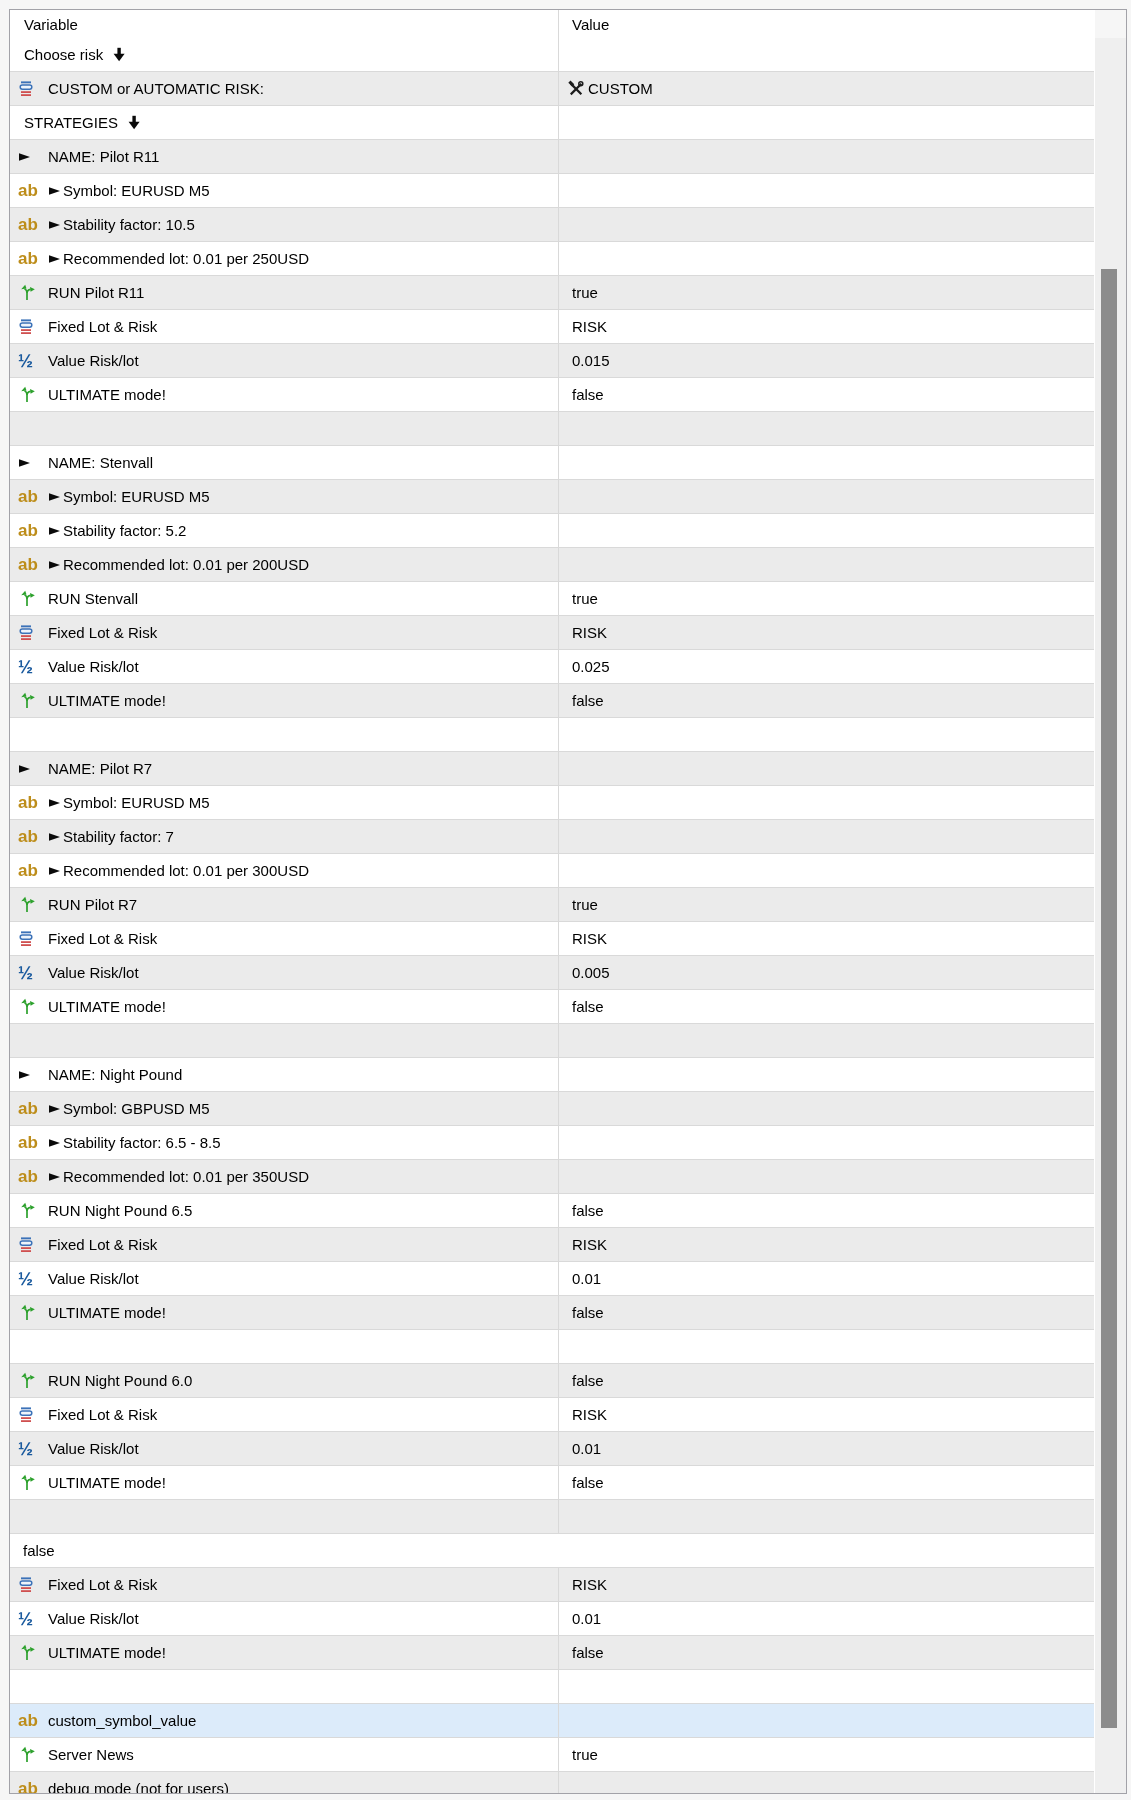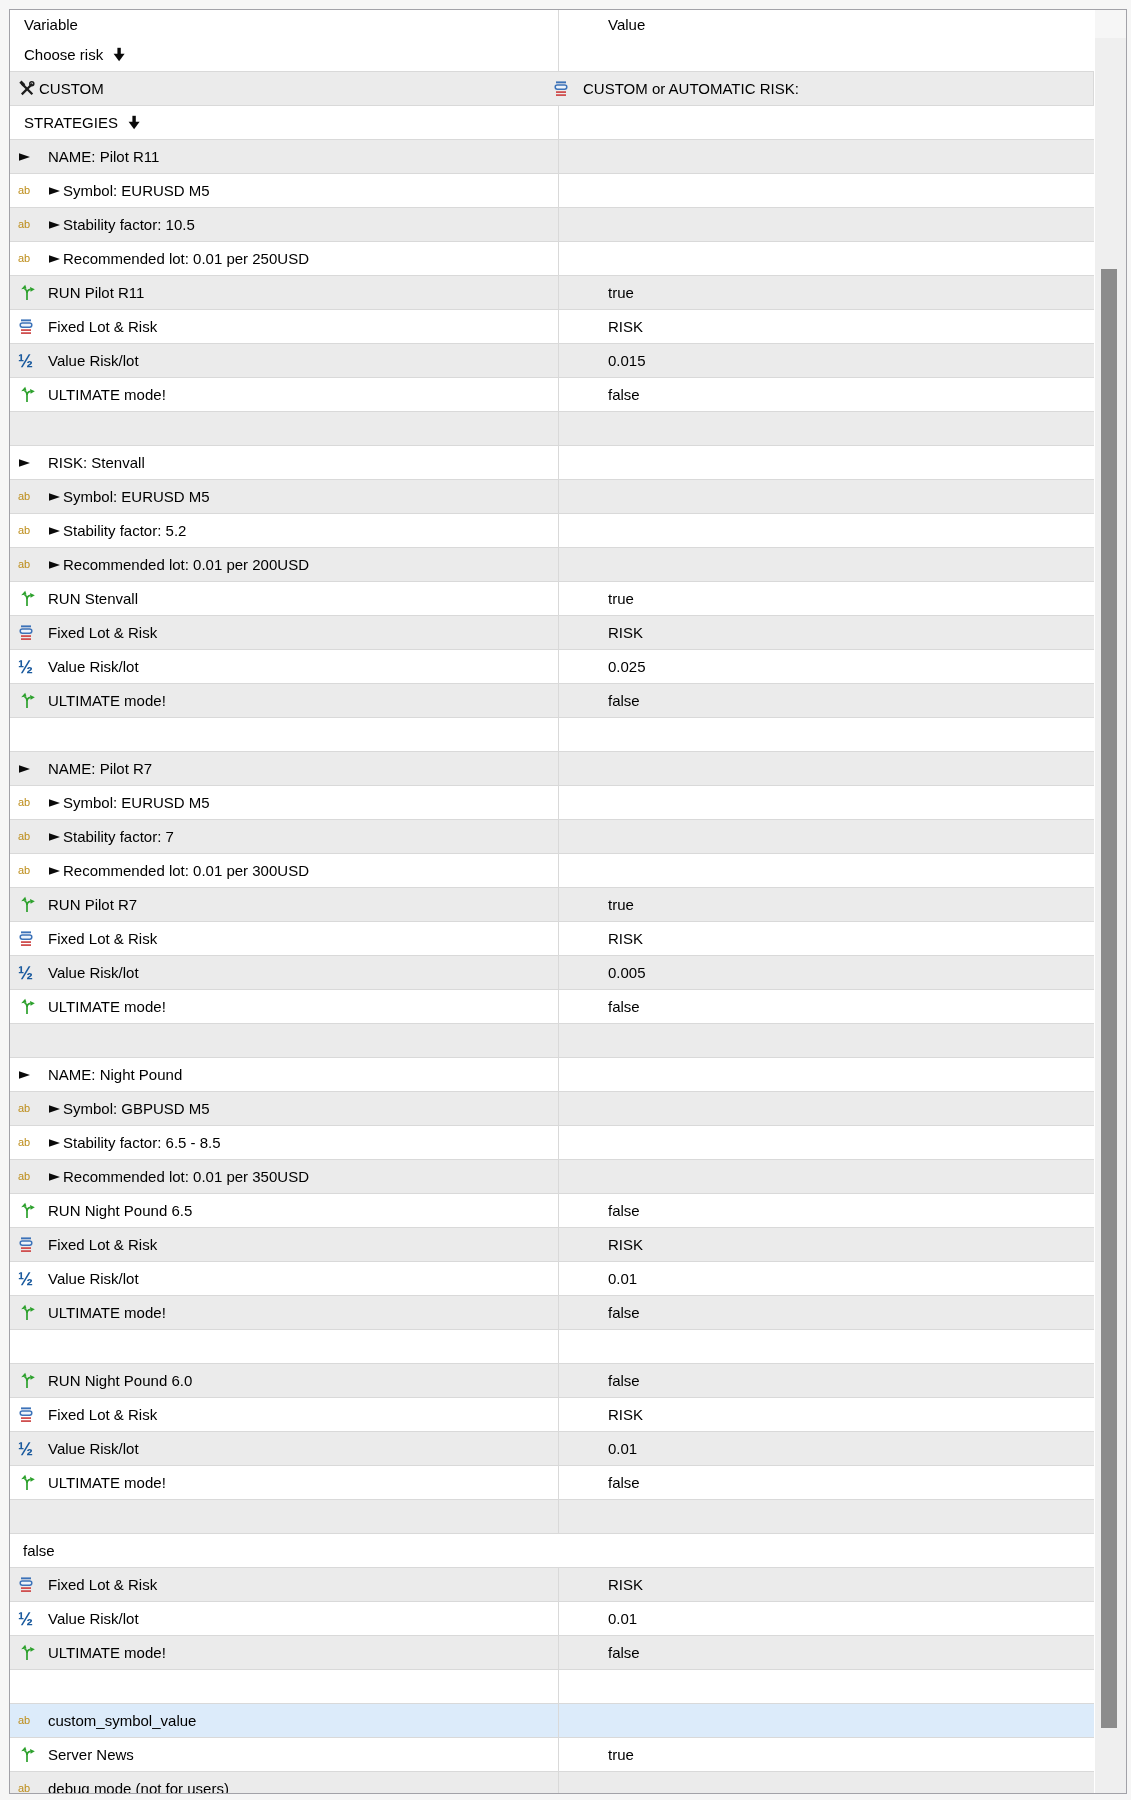--- a/index.html
+++ b/index.html
@@ -2,32 +2,32 @@
 <html style="--row-alt: #ebebeb; --row-selected: #dcebfa; --grid-line: #d9d9d9; --string-icon: #bd8d1a; --double-icon: #1a5a9e; --thumb: #8c8c8c;"><head>
 <meta charset="utf-8">
 <style>
   html,body{margin:0;padding:0;}
   body{width:1131px;height:1800px;background:#f6f6f6;font-family:"Liberation Sans",sans-serif;
        -webkit-font-smoothing:antialiased;overflow:hidden;}
   .page{position:relative;width:1131px;height:1800px;background:#f6f6f6;}
   .panel{position:absolute;left:9px;top:9px;width:1116px;height:1783px;
          border:1px solid #a2a2a8;background:#ffffff;overflow:hidden;box-sizing:content-box;}
   .grid{position:absolute;left:0;top:0;width:1084px;}
-  .row{display:flex;height:34px;box-sizing:border-box;border-bottom:1px solid var(--grid-line,#d9d9d9);gap:36px;}
+  .row{display:flex;height:34px;box-sizing:border-box;border-bottom:1px solid var(--grid-line,#d9d9d9);}
   .row.header{height:28px;border-bottom:none;background:#ffffff;}
   .row.white{background:#ffffff;}
   .row.gray{background:var(--row-alt,#ebebeb);}
   .row.selected{background:var(--row-selected,#dcebfa);}
   .cell{display:flex;align-items:center;white-space:nowrap;overflow:hidden;box-sizing:border-box;}
   .cell.label{width:549px;flex:none;border-right:1px solid var(--grid-line,#d9d9d9);padding-left:8px;}
   .cell.label.noicon{padding-left:14px;}
   .cell.value{flex:1;padding-left:13px;text-align:right;}
   .txt{font-size:15px;color:#000;line-height:1;}
   .icon-slot{width:30px;flex:none;display:flex;align-items:center;justify-content:flex-start;}
-  .ab{font-size:11px;font-weight:400;color:var(--string-icon,#bd8d1a);line-height:1;text-align:right;}
+  .ab{font-size:17px;font-weight:700;color:var(--string-icon,#bd8d1a);line-height:1;text-align:right;}
   .half{font-size:18px;font-weight:700;color:var(--double-icon,#1a5a9e);line-height:1;}
   .subarrow{display:flex;align-items:center;margin-right:2px;}
   .grouparrow{margin-left:9px;display:flex;align-items:center;}
   .valicon{display:flex;align-items:center;margin-right:3px;margin-left:-5px;}
   .scrollbar{position:absolute;right:0;top:0;bottom:0;width:31px;background:#efefef;}
   .sb-head{position:absolute;left:0;top:0;width:31px;height:28px;background:#f6f6f6;}
   .sb-thumb{position:absolute;left:6px;top:259px;width:16px;height:1459px;
             background:var(--thumb,#8c8c8c);}
 </style>
 </head>
@@ -52,42 +52,42 @@
                 <rect x="5.4" y="0.8" width="3.4" height="6.6" fill="#0a0a0a"></rect>
                 <polygon points="1.6,6.8 12.6,6.8 7.1,14.2" fill="#0a0a0a"></polygon>
               </svg>
             </span>
           </div>
           <div class="cell value">
             <span class="txt"></span>
           </div>
         </div>
         <div class="row gray">
+          <div class="cell label">
+            <span class="icon-slot">
+              <svg width="16" height="17" viewBox="0 0 16 17">
+                <rect x="3" y="1.4" width="10" height="1.9" fill="#3c72b8"></rect>
+                <rect x="2.2" y="5" width="11.6" height="4.2" rx="2.1" fill="#eef4fb" stroke="#3c72b8" stroke-width="1.5"></rect>
+                <rect x="3" y="11.2" width="10" height="1.8" fill="#d05050"></rect>
+                <rect x="3" y="14.2" width="10" height="1.8" fill="#d05050"></rect>
+              </svg>
+            </span>
+            <span class="txt">CUSTOM or AUTOMATIC RISK:</span>
+          </div>
           <div class="cell value">
             <span class="valicon">
               <svg width="18" height="18" viewBox="0 0 18 18">
                 <rect x="8" y="1.5" width="2.2" height="15" transform="rotate(45 9 9)" fill="#1c1c1c"></rect>
                 <rect x="8" y="1.5" width="2.2" height="15" transform="rotate(-45 9 9)" fill="#1c1c1c"></rect>
                 <rect x="1.6" y="2" width="5.4" height="3" transform="rotate(45 4.3 3.5)" fill="#1c1c1c"></rect>
                 <circle cx="13.8" cy="3.8" r="2" fill="none" stroke="#1c1c1c" stroke-width="1.5"></circle>
               </svg>
             </span>
             <span class="txt">CUSTOM</span>
           </div>
-          <div class="cell label">
-            <span class="icon-slot">
-              <svg width="16" height="17" viewBox="0 0 16 17">
-                <rect x="3" y="1.4" width="10" height="1.9" fill="#3c72b8"></rect>
-                <rect x="2.2" y="5" width="11.6" height="4.2" rx="2.1" fill="#eef4fb" stroke="#3c72b8" stroke-width="1.5"></rect>
-                <rect x="3" y="11.2" width="10" height="1.8" fill="#d05050"></rect>
-                <rect x="3" y="14.2" width="10" height="1.8" fill="#d05050"></rect>
-              </svg>
-            </span>
-            <span class="txt">CUSTOM or AUTOMATIC RISK:</span>
-          </div>
         </div>
         <div class="row white">
           <div class="cell label noicon">
             <span class="txt">STRATEGIES</span>
             <span class="grouparrow">
               <svg width="14" height="15" viewBox="0 0 14 15">
                 <rect x="5.4" y="0.8" width="3.4" height="6.6" fill="#0a0a0a"></rect>
                 <polygon points="1.6,6.8 12.6,6.8 7.1,14.2" fill="#0a0a0a"></polygon>
               </svg>
             </span>
@@ -222,21 +222,21 @@
             <span class="txt"></span>
           </div>
         </div>
         <div class="row white">
           <div class="cell label">
             <span class="icon-slot">
               <svg width="13" height="12" viewBox="0 0 13 12">
                 <polygon points="1,2.2 12,6 1,9.8" fill="#0a0a0a"></polygon>
               </svg>
             </span>
-            <span class="txt">RISK: Stenvall</span>
+            <span class="txt">NAME: Stenvall</span>
           </div>
           <div class="cell value">
             <span class="txt"></span>
           </div>
         </div>
         <div class="row gray">
           <div class="cell label">
             <span class="icon-slot">
               <span class="ab">ab</span>
             </span>

